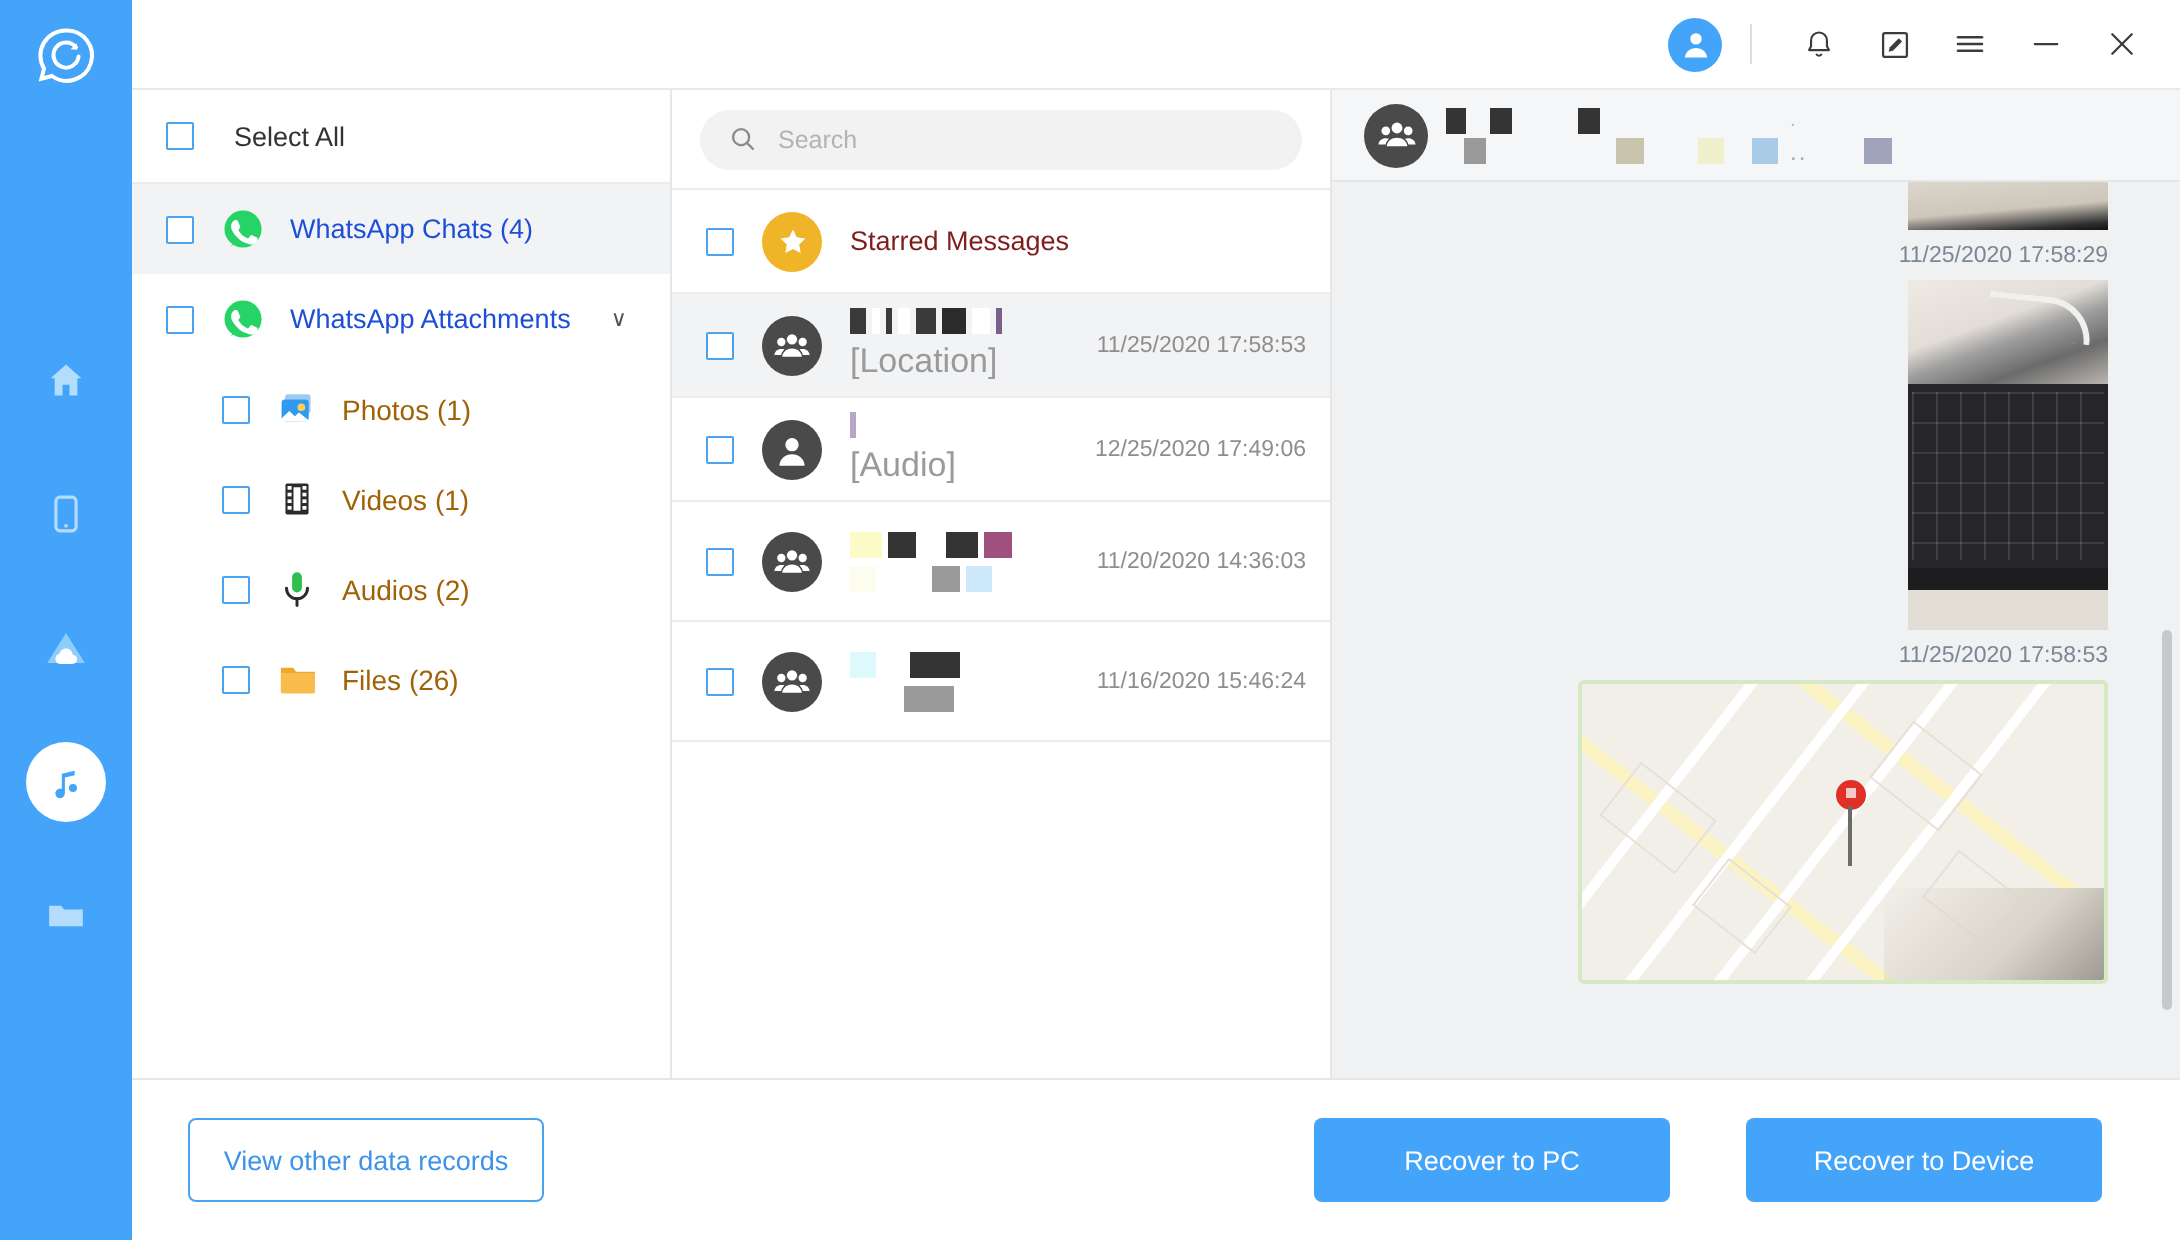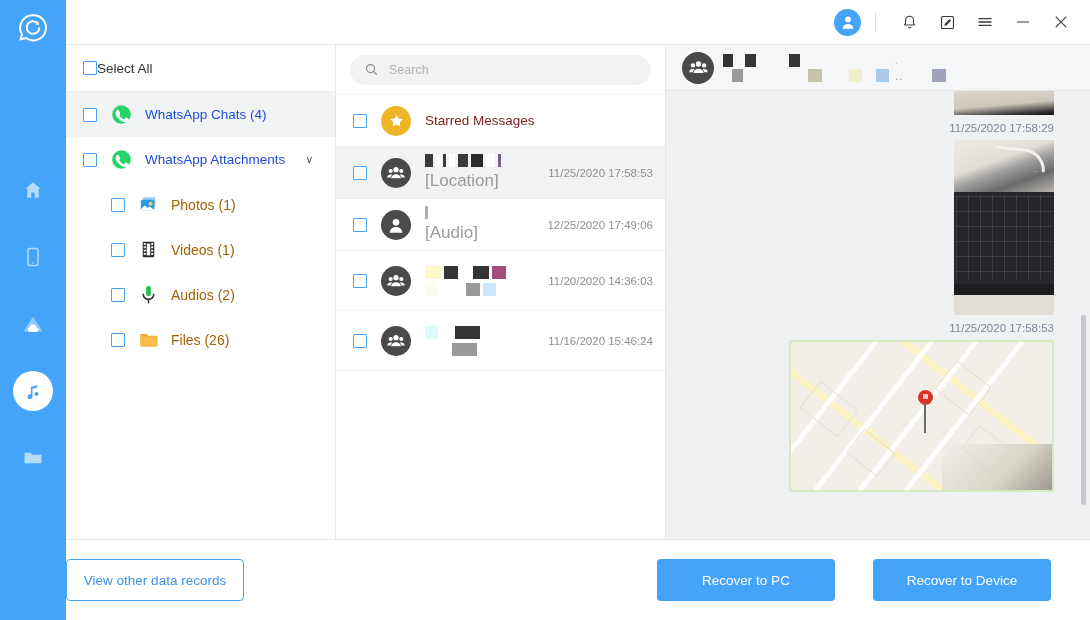--- a/index.html
+++ b/index.html
@@ -69,21 +69,21 @@
 
   
   .cb {
     width: 14px; height: 14px; border: 1px solid #4aa3f0;
     background: #fff; border-radius: 1px; flex: none; cursor: pointer;
   }
 
   
   .select-all {
     height: 47px; display: flex; align-items: center;
-    padding-left: 17px; 
+    padding-left: 17px; gap: 20px;
     border-bottom: 1px solid #ececec; cursor: pointer;
   }
   .select-all .lbl { font-size: 13.5px; color: #333; }
 
   .tree-row {
     height: 45px; display: flex; align-items: center; gap: 13px;
     padding-left: 17px; cursor: pointer; position: relative;
   }
   .tree-row.lvl2 { padding-left: 45px; gap: 12px; }
   .tree-row.sel { background: #f2f3f5; }
@@ -195,21 +195,21 @@
     position: absolute; left: 66px; top: 539px;
     width: 1024px; height: 81px; background: #fff;
     border-top: 1px solid #e6e6e6;
     display: flex; align-items: center;
   }
   .btn {
     font-family: "Liberation Sans", sans-serif; font-size: 13.5px;
     border-radius: 4px; cursor: pointer; display: flex; align-items: center; justify-content: center;
   }
   .btn-outline {
-    width: 178px; height: 42px;
+    margin-left: 28px; width: 178px; height: 42px;
     border: 1px solid #4aa3f0; background: #fff; color: #3d93e8;
   }
   .btn-primary {
     width: 178px; height: 42px; border: 0; background: #43a4fa; color: #fff;
   }
   .footer-right { margin-left: auto; display: flex; gap: 38px; padding-right: 39px; }
 </style>
 </head>
 <body>
 

